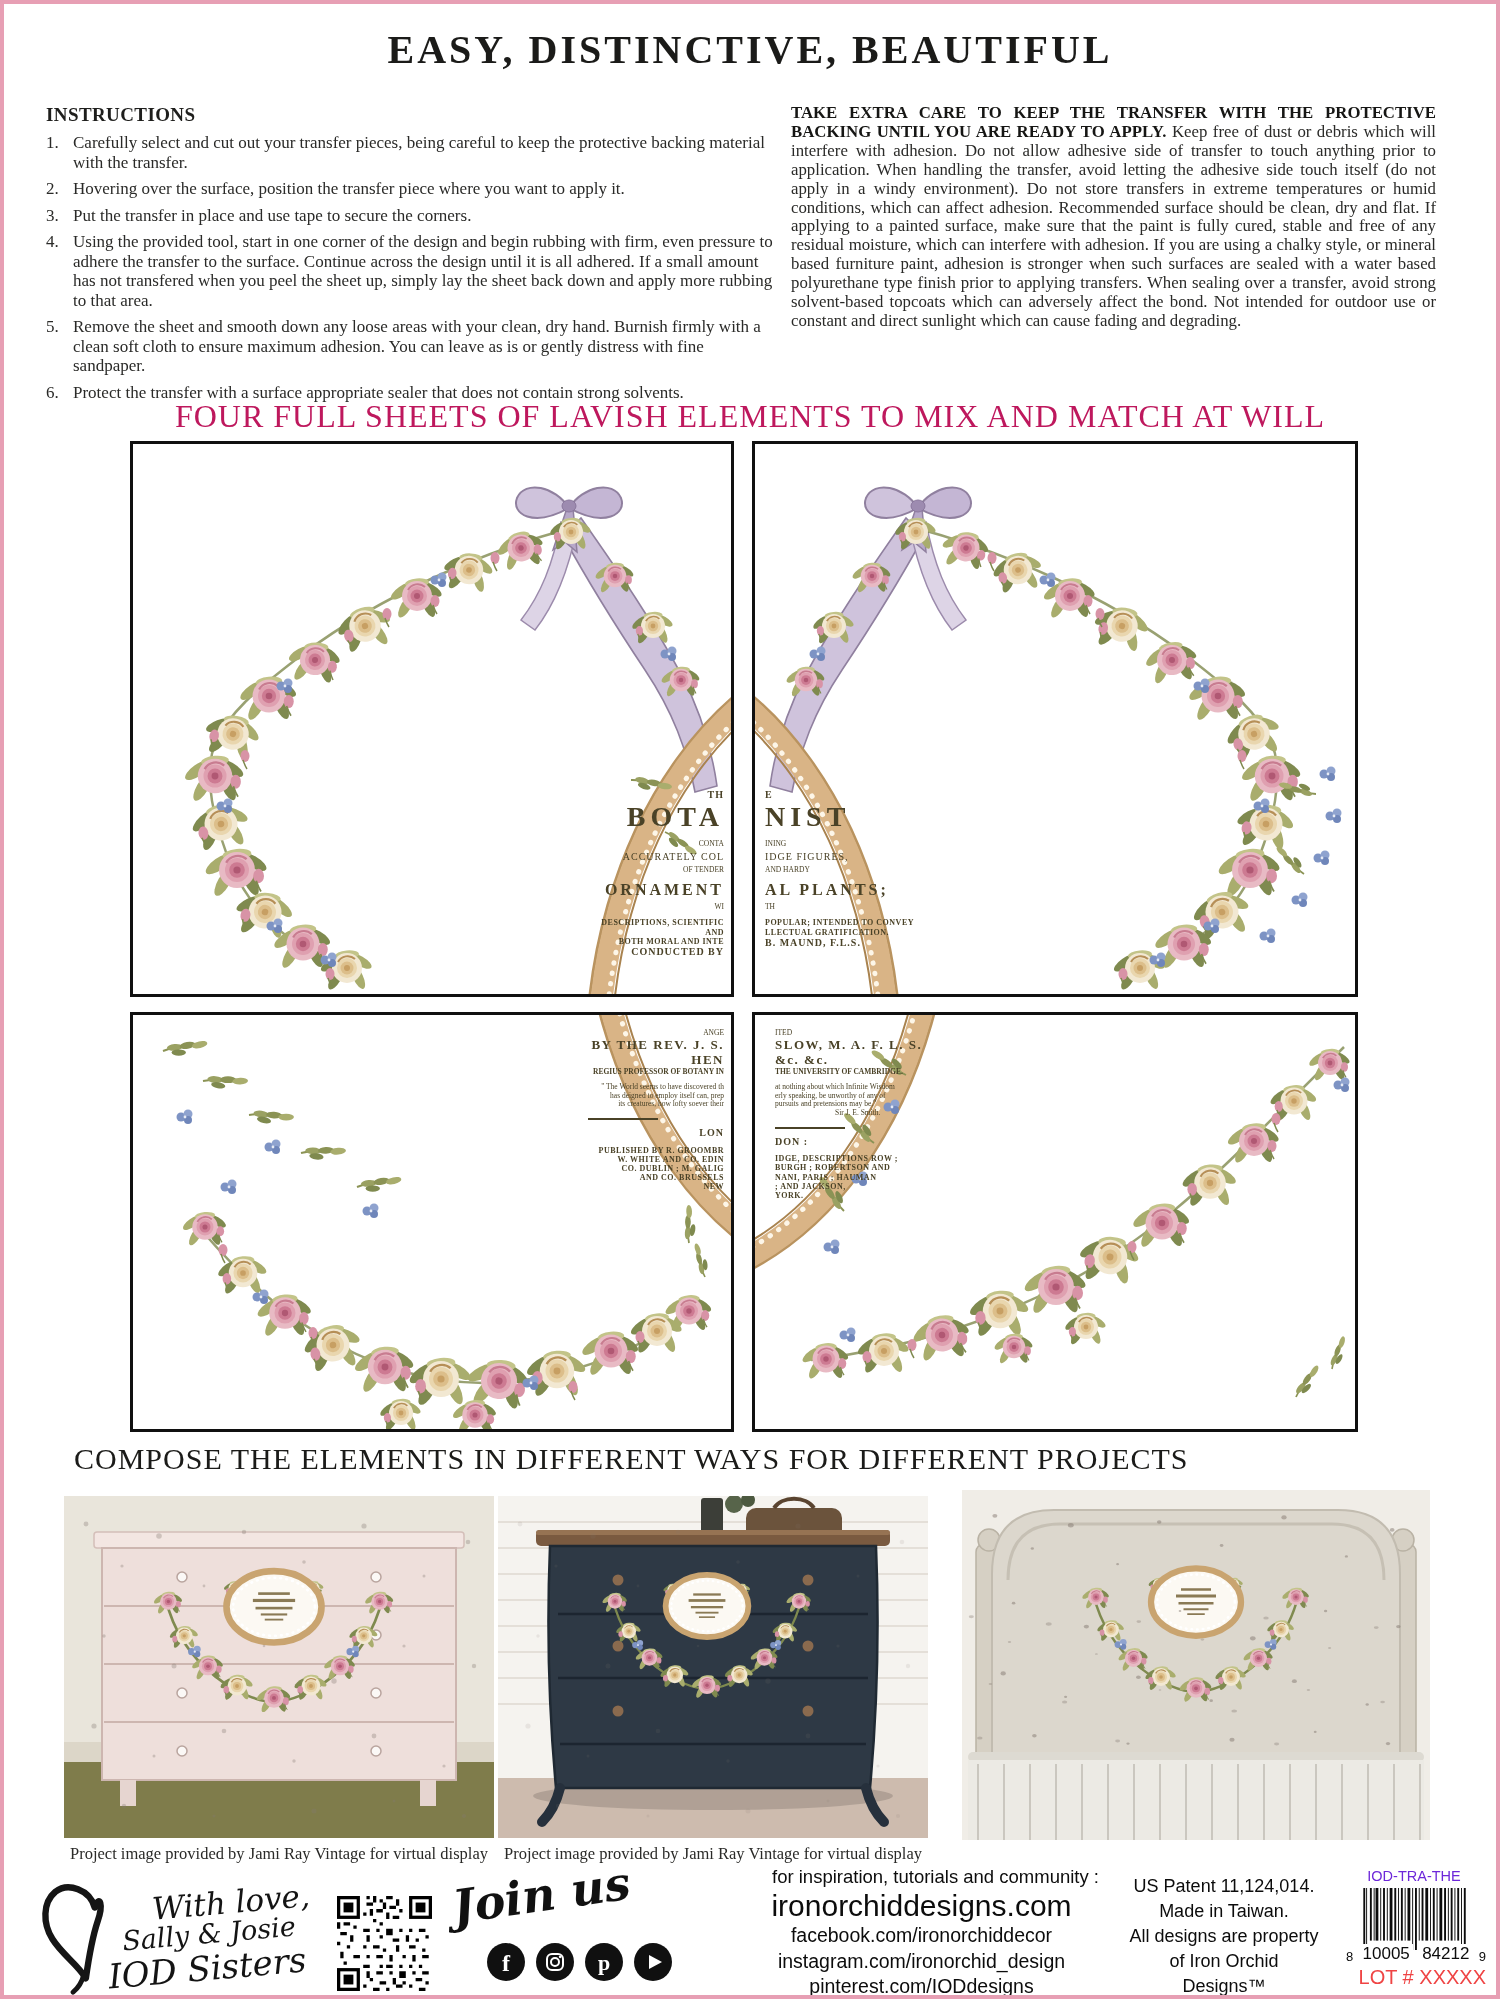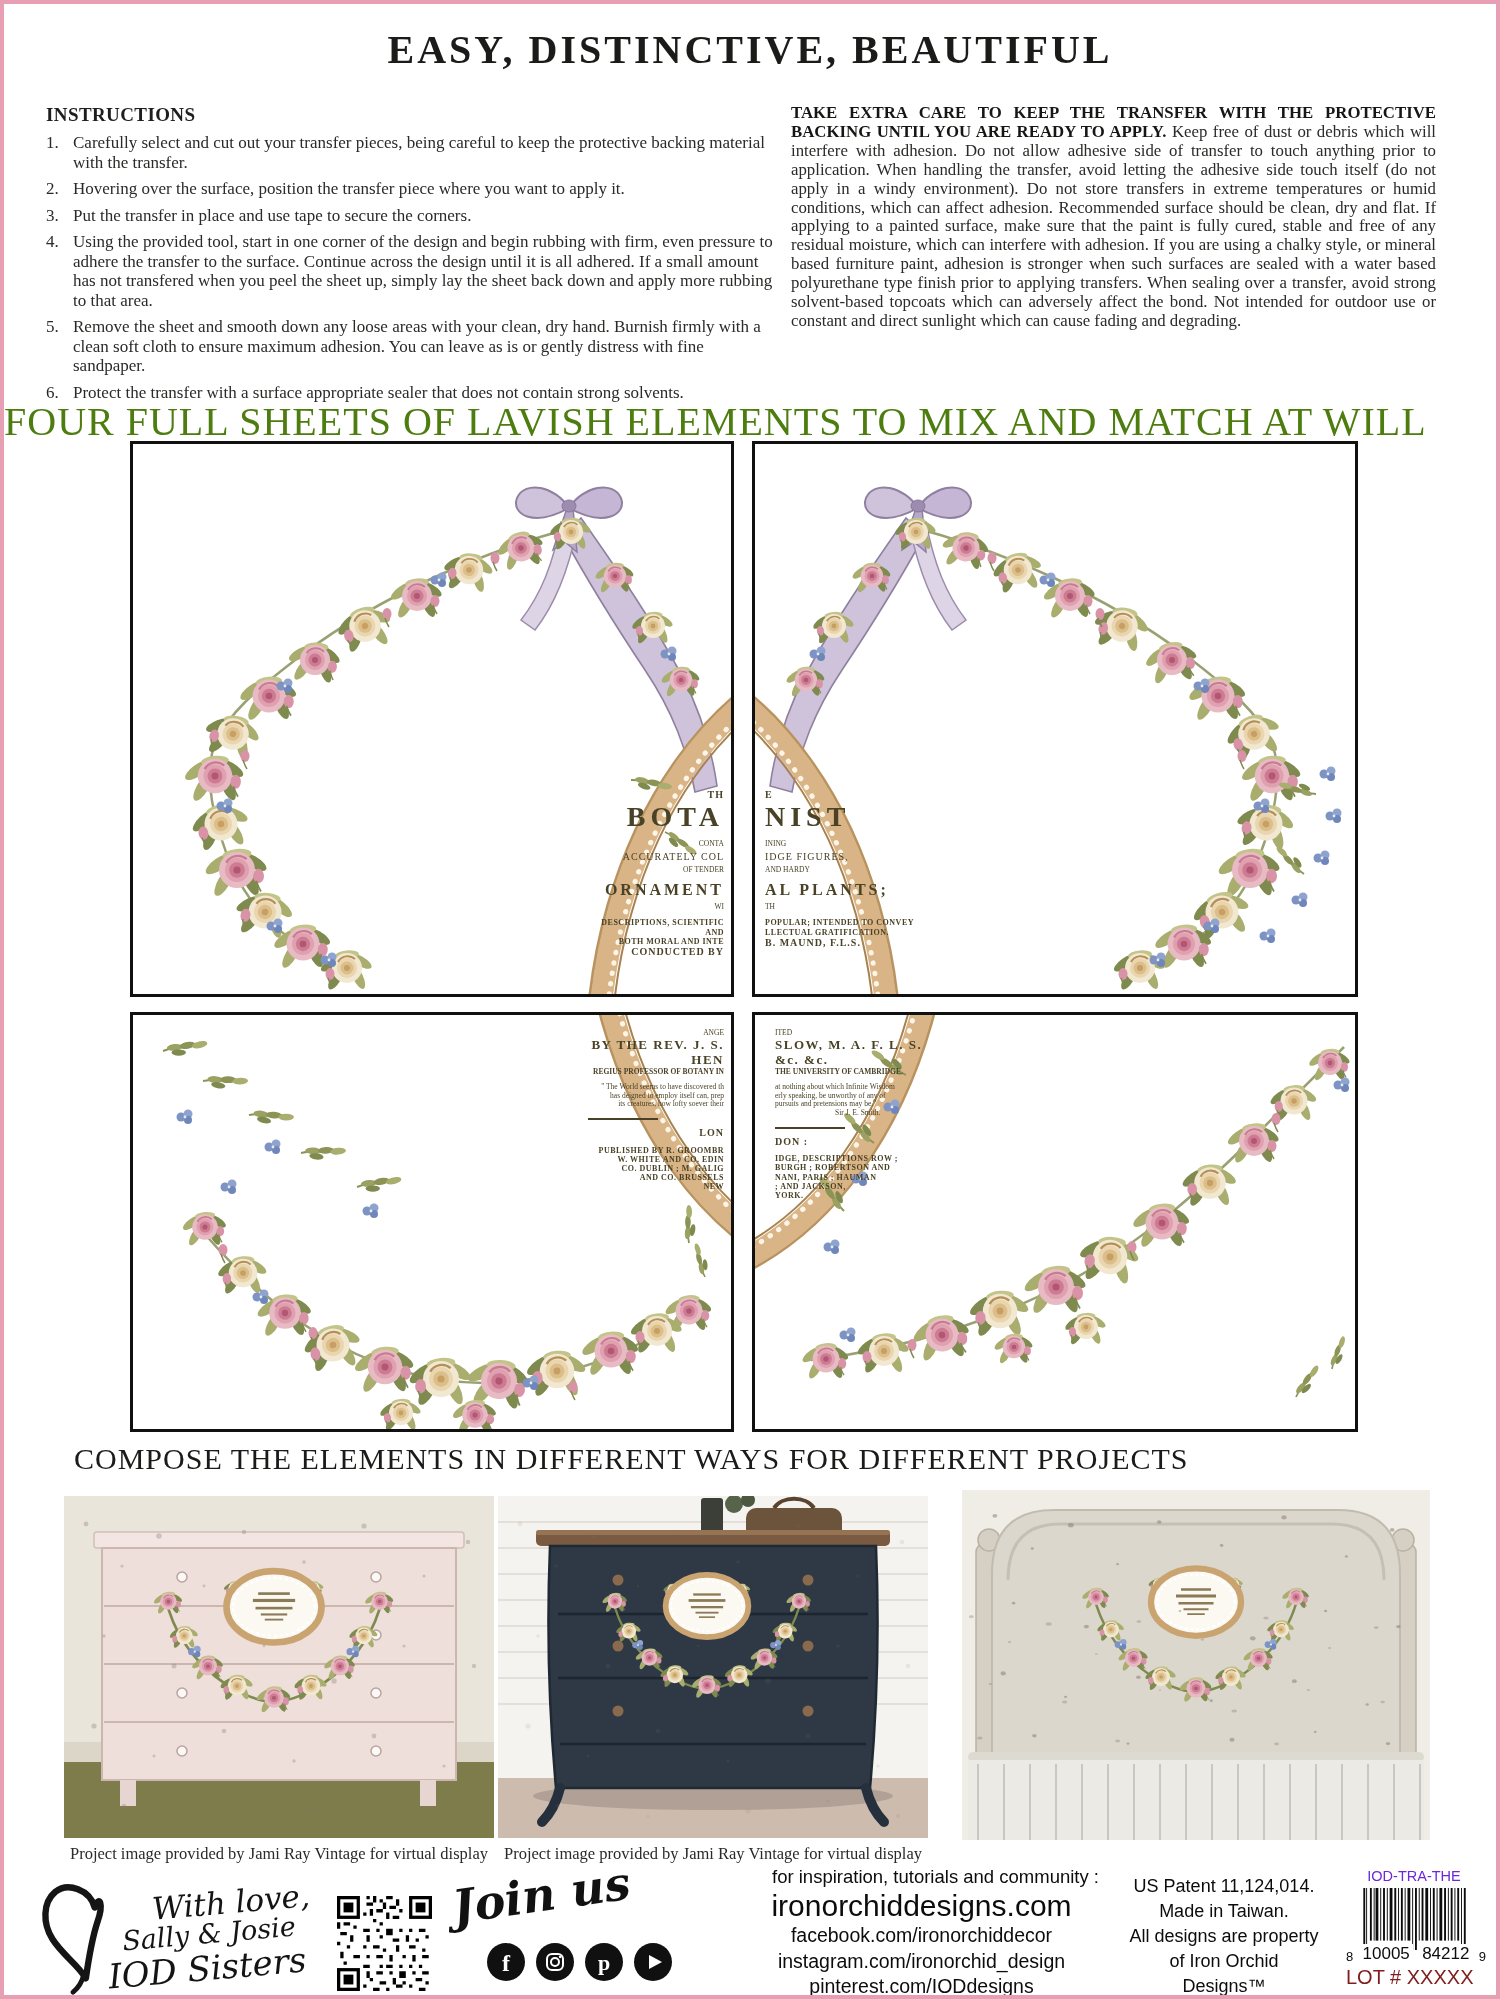--- a/index.html
+++ b/index.html
@@ -4,21 +4,21 @@
 <style>
   html,body{margin:0;padding:0;background:#ffffff;}
   #page{
     position:relative;width:1500px;height:1999px;background:#fff;
     border:4px solid #e79fb4;box-sizing:border-box;overflow:hidden;
     font-family:"Liberation Serif",serif;color:#1e1e1c;
   }
   .abs{position:absolute;}
   
   #main-title{left:0;top:22px;width:100%;text-align:center;font-size:40px;font-weight:bold;letter-spacing:3px;color:#1b1b19;}
-  #sheets-heading{left:0;top:394px;width:100%;text-align:left;font-size:40px;letter-spacing:1px;color:#4d7c0f;}
+  #sheets-heading{left:0;top:394px;width:100%;text-align:center;font-size:32px;letter-spacing:1px;color:#be185d;}
   #compose-heading{left:70px;top:1438px;font-size:30px;letter-spacing:1px;color:#1b1b19;}
   
   .colhead{font-size:19px;font-weight:bold;margin-bottom:7px;letter-spacing:.4px;}
   #instructions-col{left:42px;top:100px;width:732px;}
   #tips-col{left:787px;top:100px;width:645px;}
   .instr-item{position:relative;padding-left:27px;font-size:17px;line-height:19.5px;margin-bottom:7px;color:#2a2a28;}
   .instr-item .num{position:absolute;left:0;top:0;}
   #tips-col p{margin:0;font-size:16.8px;line-height:18.9px;text-align:justify;color:#2a2a28;}
   #tips-col b{color:#161614;}
   
@@ -58,21 +58,21 @@
   #community{left:740px;top:1862px;width:355px;text-align:center;color:#0c0c0c;}
   #community .intro{font-size:18.5px;text-align:right;}
   #community .site{font-size:30px;margin-top:1px;}
   #community .line{font-size:19.5px;line-height:25.5px;}
   #patent-block{left:1124px;top:1870px;width:192px;text-align:center;color:#0c0c0c;font-size:18px;line-height:25px;}
   #sku{left:1338px;top:1864px;width:144px;text-align:center;font-size:14.5px;color:#6d28d9;}
   #barcode{left:1352px;top:1884px;}
   #barcode-digits{left:1342px;top:1940px;width:140px;display:flex;justify-content:space-between;align-items:flex-end;color:#0c0c0c;}
   #barcode-digits .side{font-size:13px;}
   #barcode-digits .mid{font-size:17px;background:#fff;padding:0 3px;}
-  #lot{left:1342px;top:1962px;width:140px;text-align:left;font-size:20px;color:#7f1d1d;}
+  #lot{left:1342px;top:1962px;width:140px;text-align:right;font-size:20px;color:#ef4444;}
 </style>
 </head>
 <body>
 
 <svg width="0" height="0" style="position:absolute" aria-hidden="true">
   <defs>
     <g id="lf1">
         <ellipse rx="13" ry="5" fill="#a9ad6d"></ellipse>
       </g>
     <g id="lf2">

